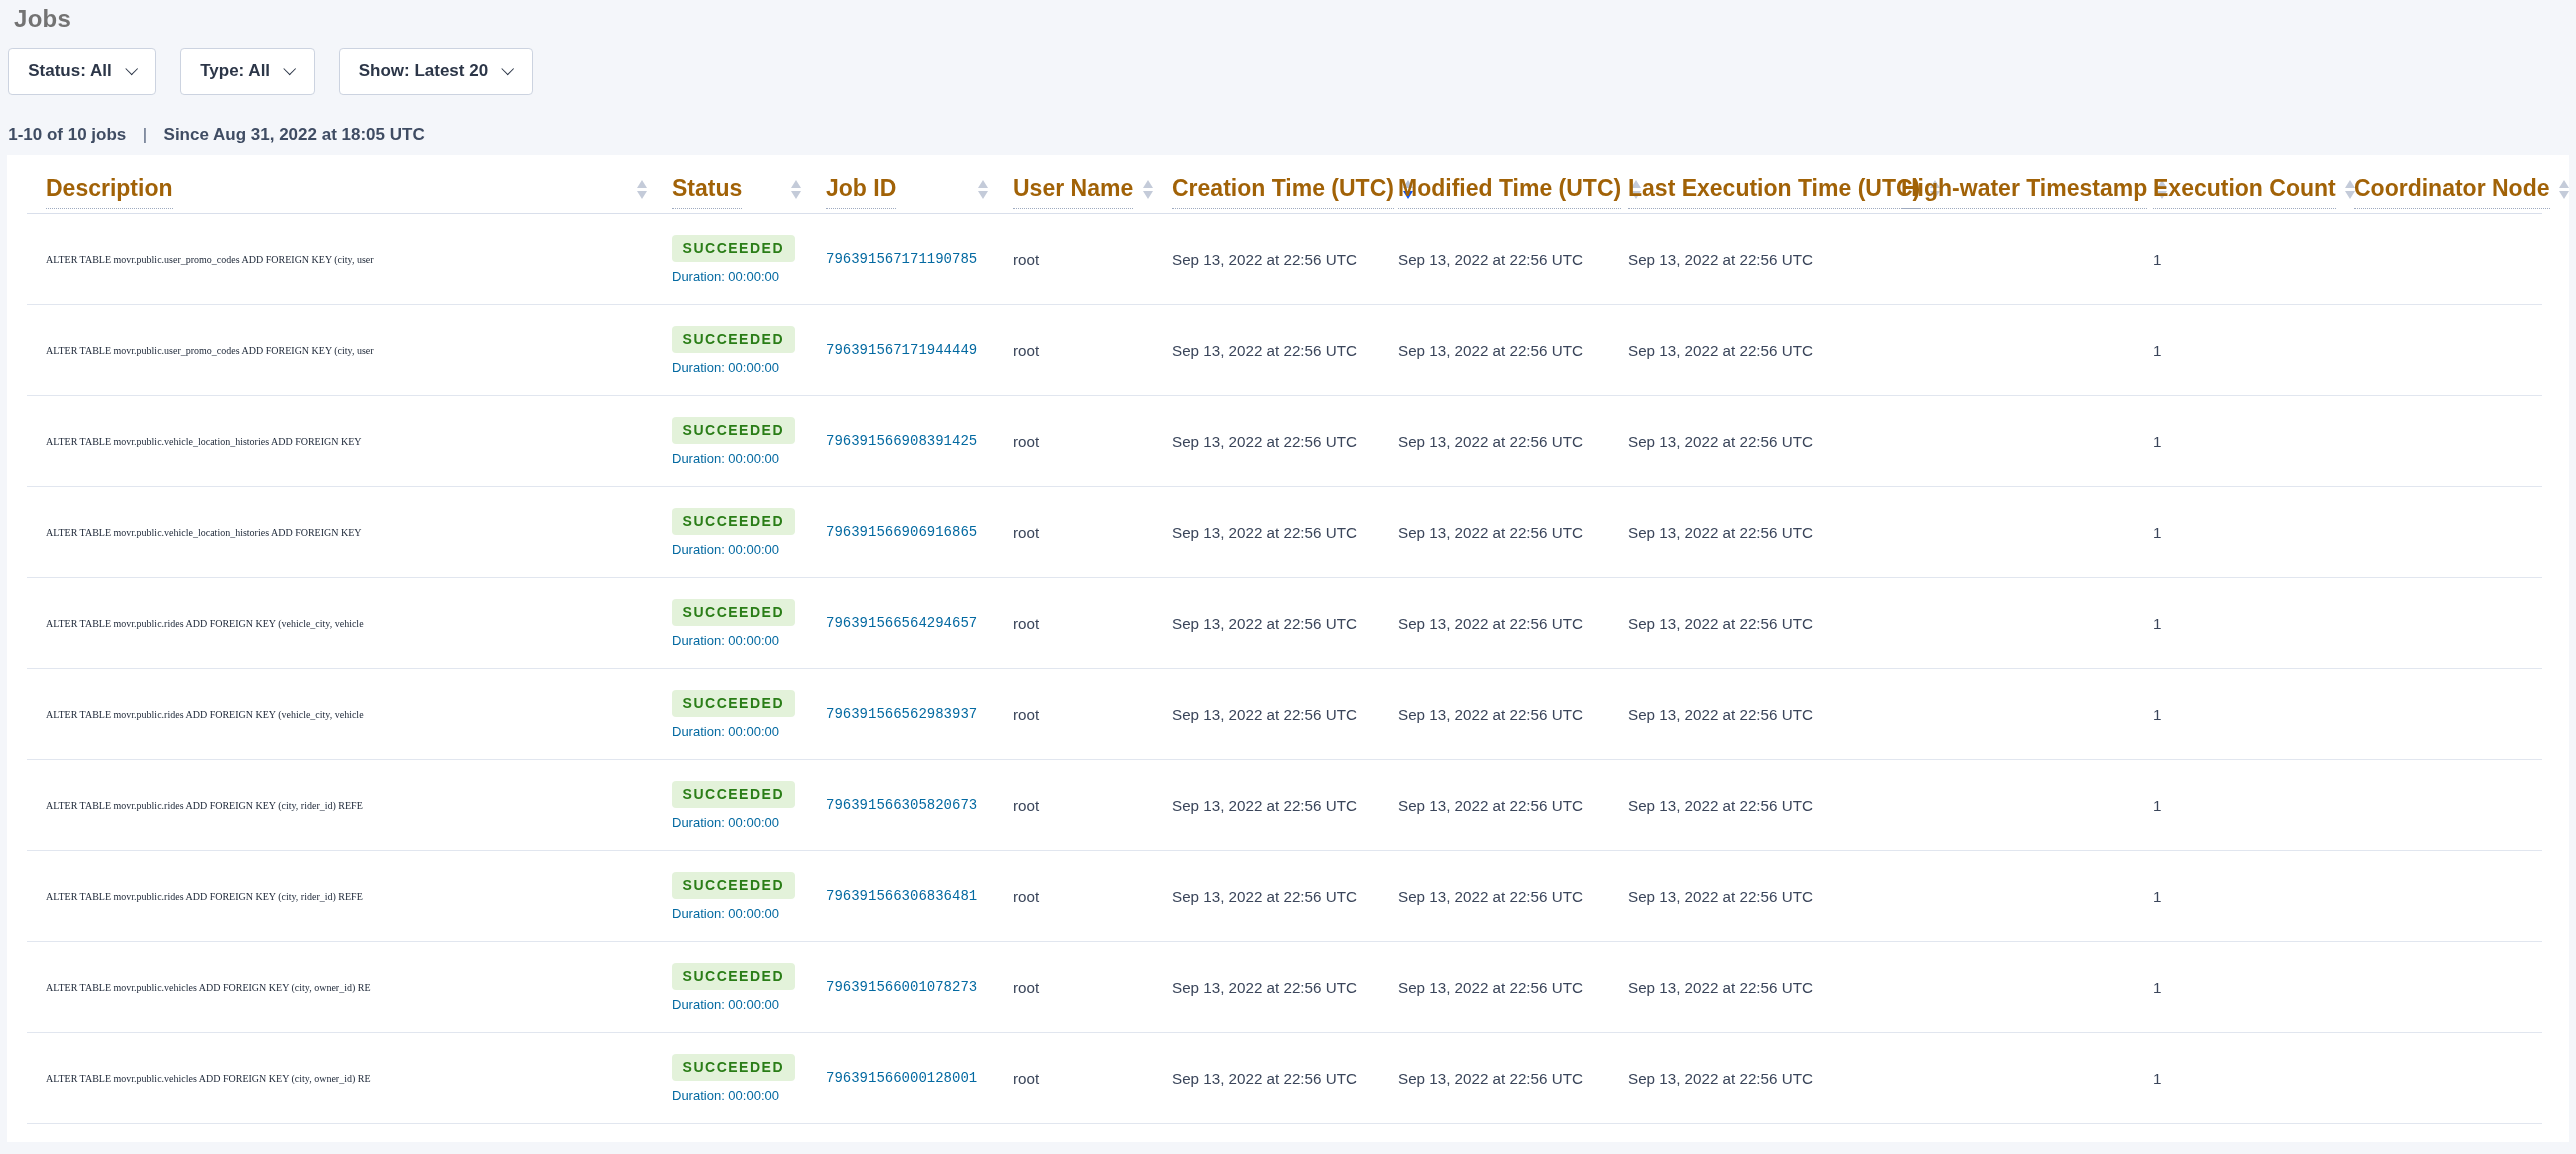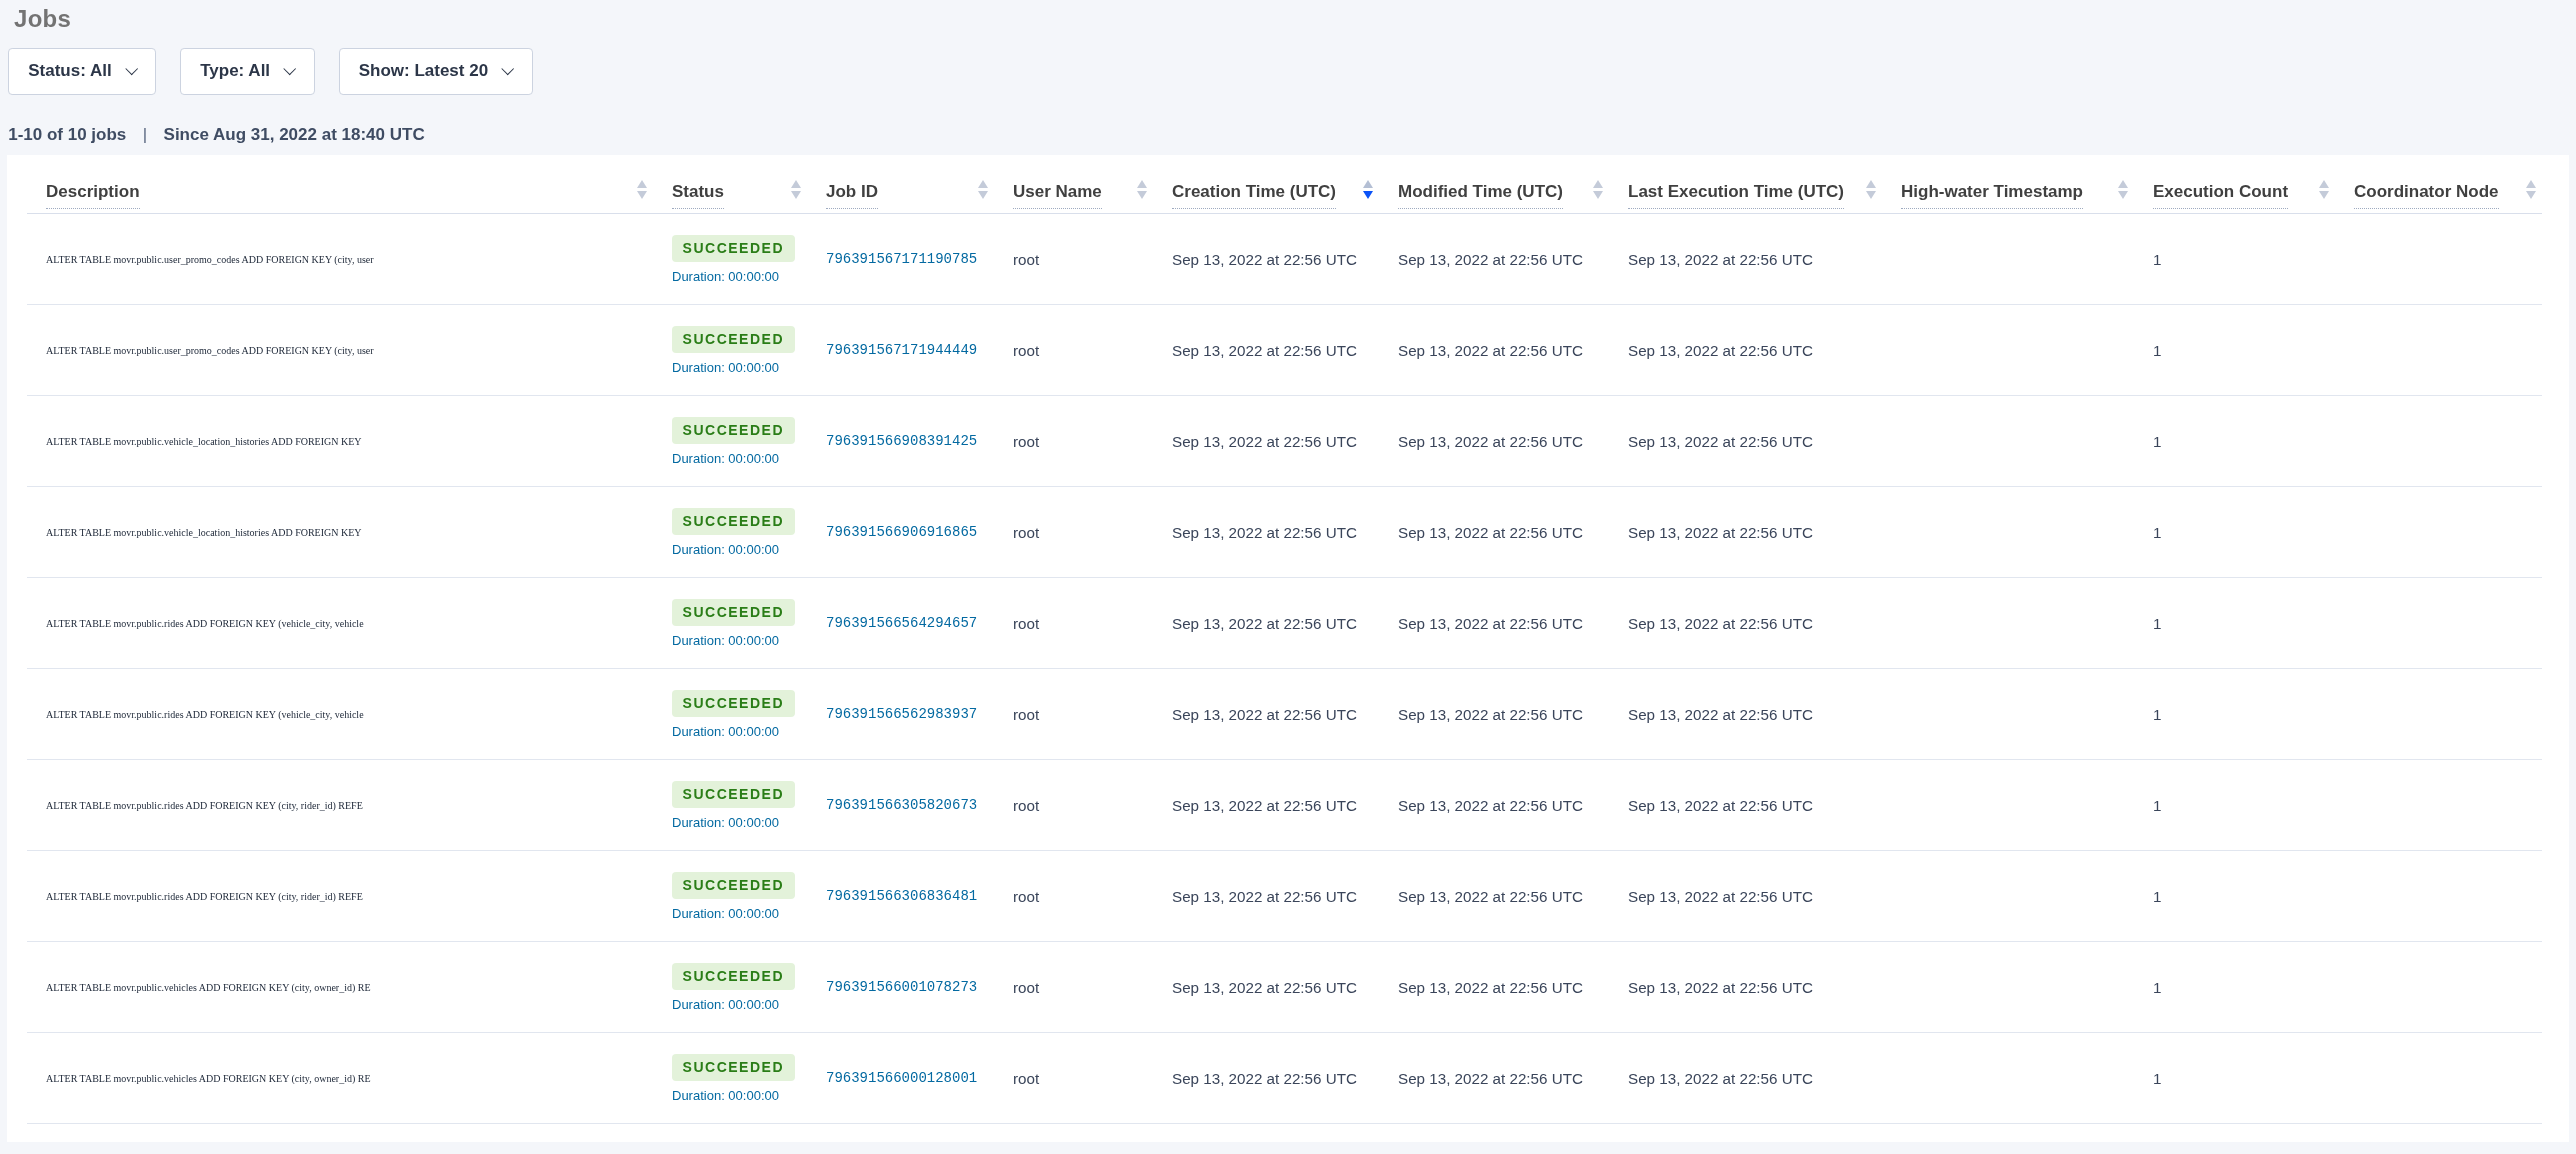--- a/index.html
+++ b/index.html
@@ -94,22 +94,22 @@
     border-bottom: 1.8px solid #d9dfeb;
     text-align: left;
     font-weight: 600;
   }
   .th-inner {
     display: flex;
     align-items: flex-end;
     justify-content: space-between;
   }
   .th-label {
-    font-size: 17px;
-    color: #404040;
+    font-size: 23px;
+    color: #a16207;
     padding-bottom: 5.9px;
     border-bottom: 1.8px dotted #9fabc0;
     white-space: nowrap;
     cursor: pointer;
   }
   .sort-icon {
     display: inline-flex;
     flex-direction: column;
     gap: 3.5px;
     margin: 0 5.9px 9.4px 9.4px;
@@ -187,21 +187,21 @@
     </button>
     <button class="filter-btn">
       <span>Show: Latest 20</span>
       <span class="chevron"></span>
     </button>
   </div>
 
   <div class="summary">
     <span>1-10 of 10 jobs</span>
     <span class="sep">|</span>
-    <span>Since Aug 31, 2022 at 18:40 UTC</span>
+    <span>Since Aug 31, 2022 at 18:05 UTC</span>
   </div>
 
   <div class="card">
     <table>
       <colgroup>
         <col class="c0">
           <col class="c1">
           <col class="c2">
           <col class="c3">
           <col class="c4">

